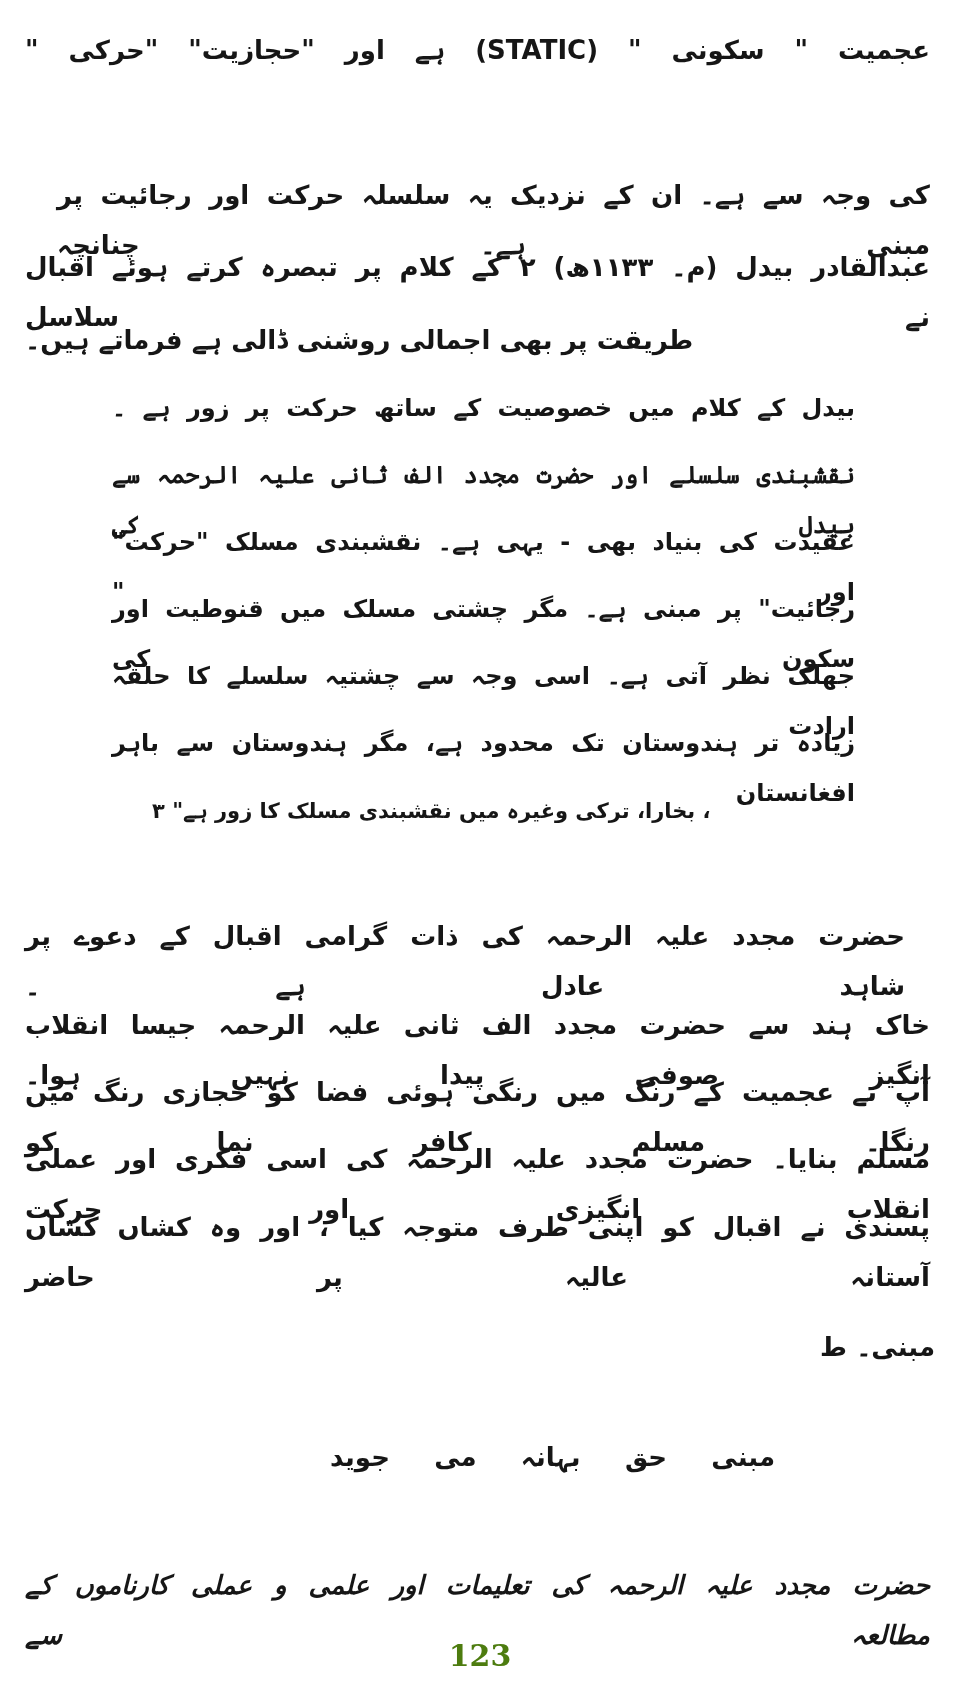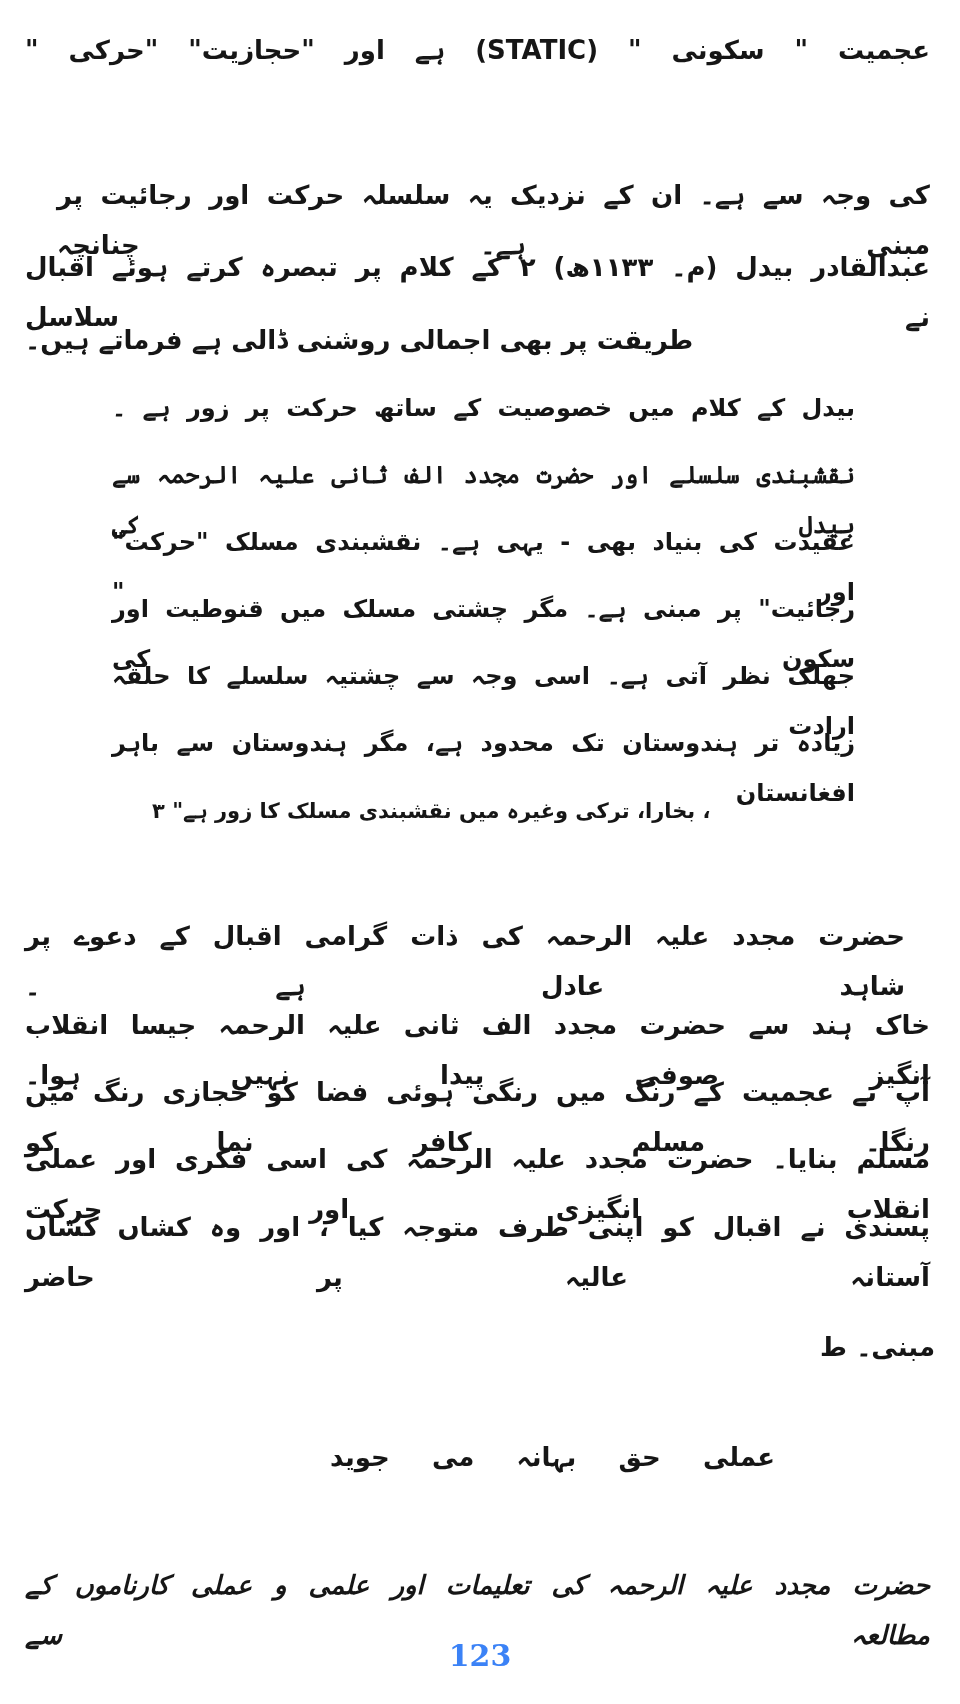--- a/index.html
+++ b/index.html
@@ -58,21 +58,21 @@
     line-height:50px;
   }
   .page-number{
     position:absolute;
     top:1638px;left:0;right:0;
     text-align:center;
     direction:ltr;
     font-family:"DejaVu Serif",serif;
     font-weight:700;
     font-size:30px;
-    color:#3b82f6;
+    color:#4d7c0f;
   }
 </style>
 </head>
 <body>
 
 <div class="page">
 
   <div>
     <div class="line just" style="top:25px;">عجمیت " سکونی " (STATIC) ہے اور "حجازیت" "حرکی "</div>
 
@@ -97,21 +97,21 @@
   <div>
     <div class="line just indent-right" style="top:911px;">حضرت مجدد علیہ الرحمہ کی ذات گرامی اقبال کے دعوے پر شاہد عادل ہے ۔</div>
     <div class="line just" style="top:1000px;">خاک ہند سے حضرت مجدد الف ثانی علیہ الرحمہ جیسا انقلاب انگیز صوفی پیدا نہیں ہوا۔</div>
     <div class="line just" style="top:1067px;">آپ نے عجمیت کے رنگ میں رنگی ہوئی فضا کو حجازی رنگ میں رنگا۔ مسلم کافر نما کو</div>
     <div class="line just" style="top:1134px;">مسلم بنایا۔ حضرت مجدد علیہ الرحمہ کی اسی فکری اور عملی انقلاب انگیزی اور حرکت</div>
     <div class="line just" style="top:1202px;">پسندی نے اقبال کو اپنی طرف متوجہ کیا ، اور وہ کشاں کشاں آستانہ عالیہ پر حاضر</div>
     <div class="line hug-right" style="top:1322px;right:25px;">مبنی۔ ط</div>
   </div>
 
   <div class="verse">
-    <span>عملی</span>
+    <span>مبنی</span>
     <span>حق</span>
     <span>بہانہ</span>
     <span>می</span>
     <span>جوید</span>
   </div>
 
   <div>
     <div class="line just" style="top:1560px;font-style:italic;">حضرت مجدد علیہ الرحمہ کی تعلیمات اور علمی و عملی کارناموں کے مطالعہ سے</div>
   </div>
 

